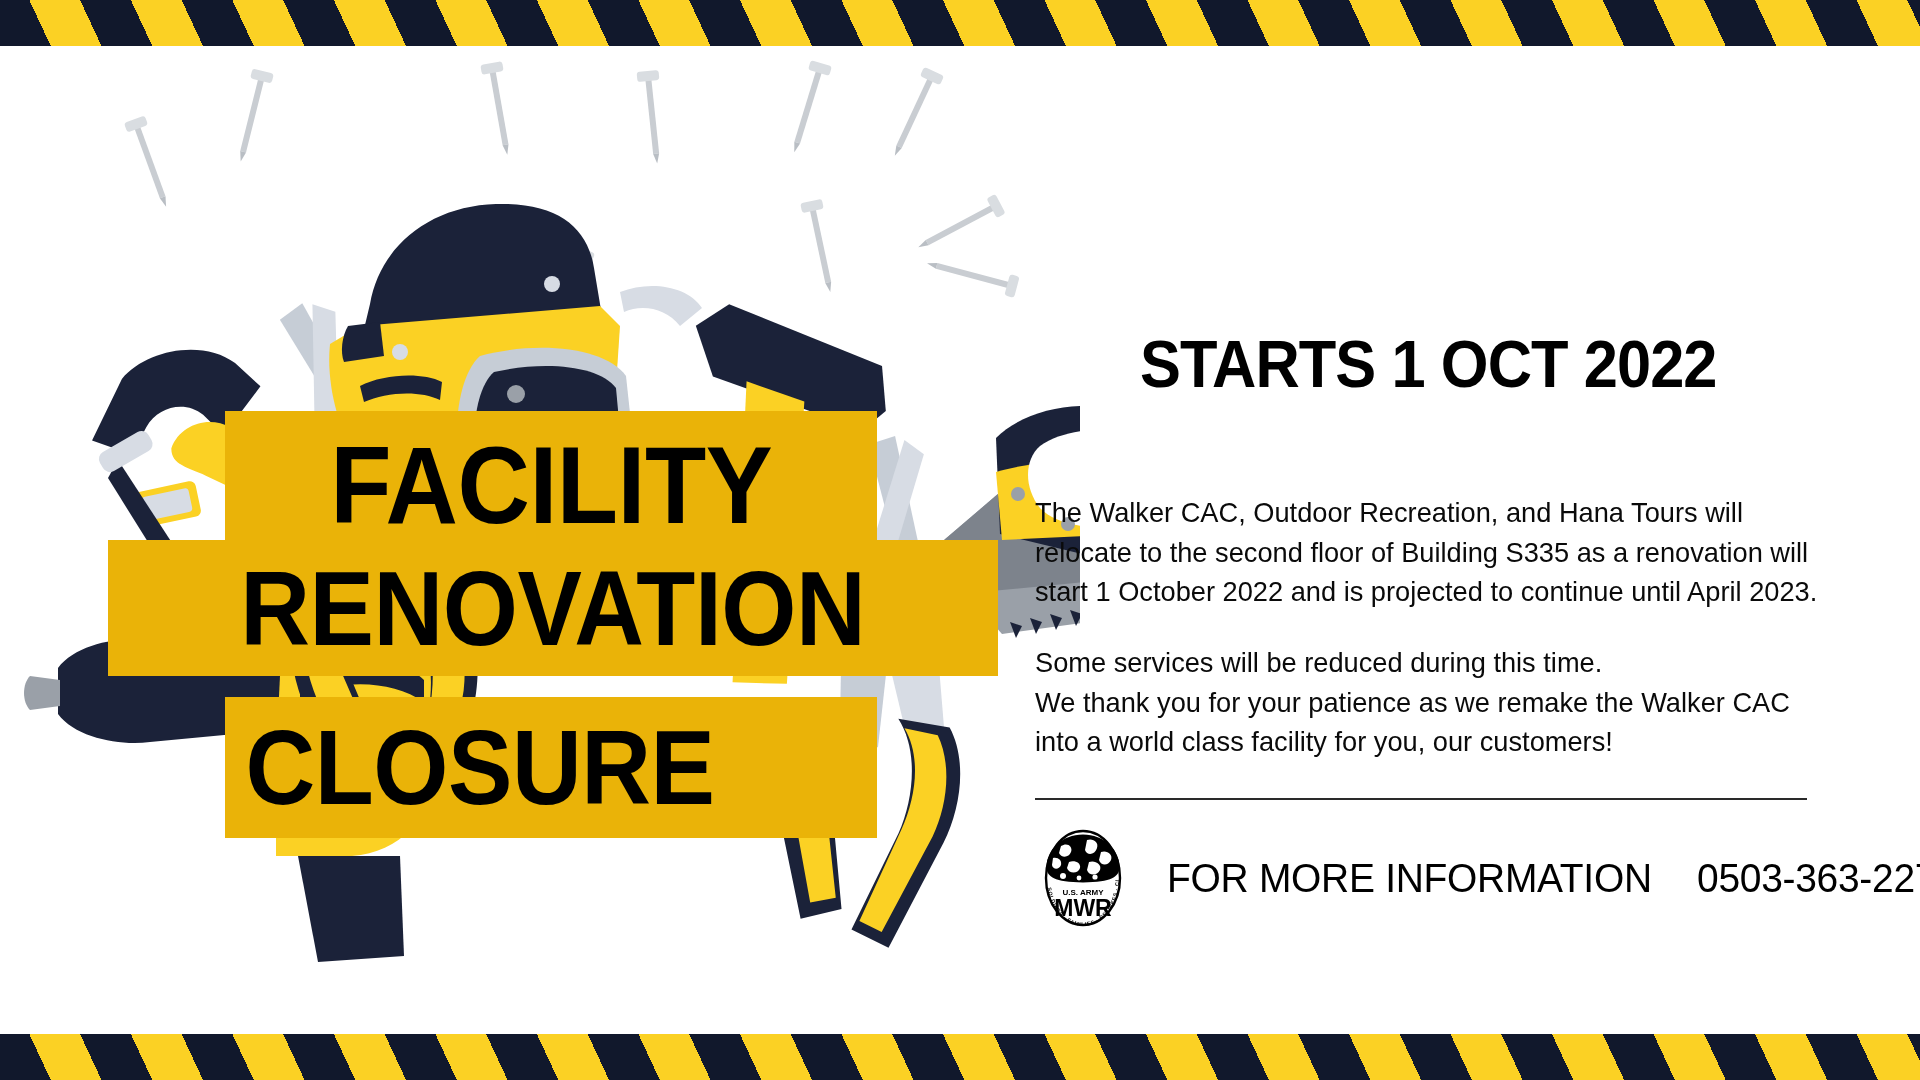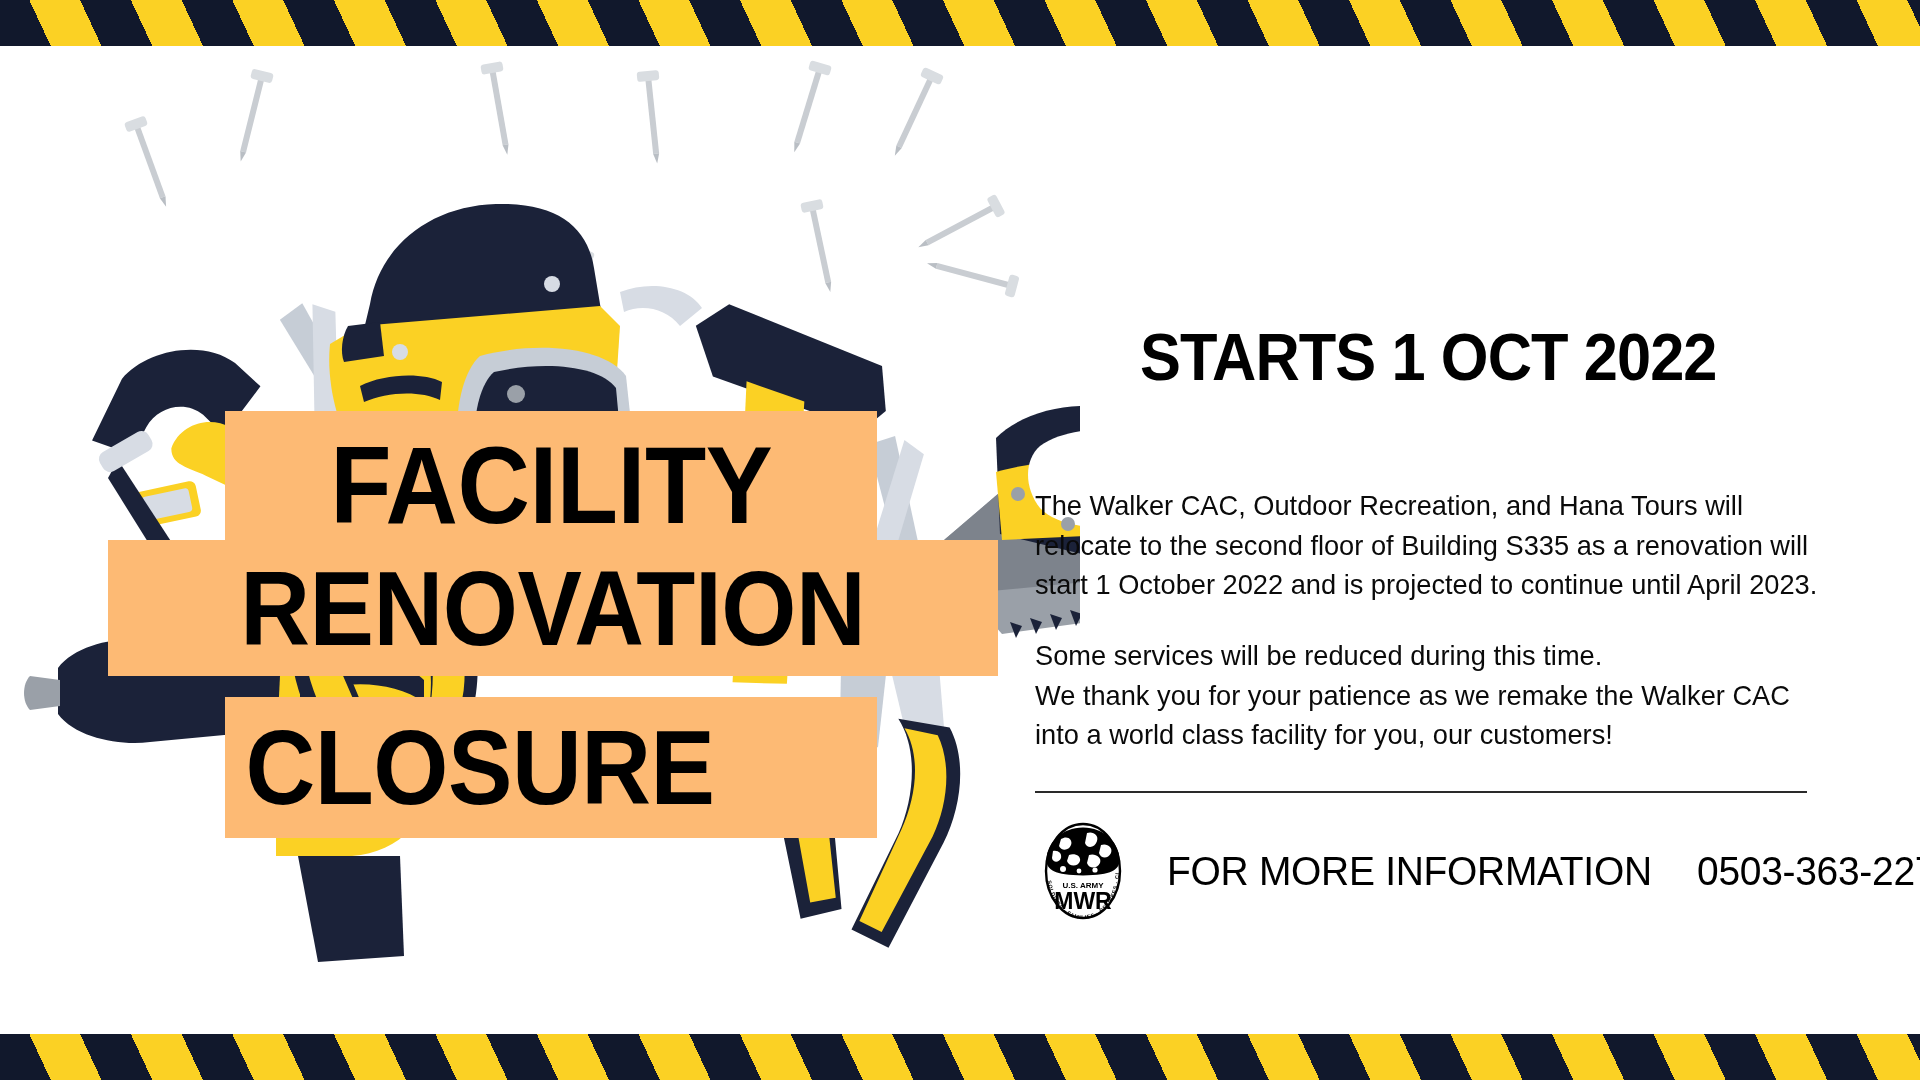--- a/index.html
+++ b/index.html
@@ -24,21 +24,21 @@
 
   
   .illustration{
     position:absolute; left:0; top:46px; width:1080px; height:988px; z-index:5;
   }
   .illustration svg{ display:block; width:100%; height:100%; }
 
   
   .banner{
     position:absolute; z-index:20;
-    background:#fdba74;
+    background:#eab308;
     display:flex; align-items:center;
     color:#000000;
     font-weight:bold;
     font-family:"Liberation Sans", sans-serif;
     letter-spacing:-0.5px;
     white-space:nowrap;
   }
   .banner span{
     display:block;
     transform:scaleX(0.92);
@@ -55,21 +55,21 @@
     justify-content:center;
   }
   #banner-renovation span{ font-size:105px; }
   #banner-closure{
     left:225px; top:697px; width:652px; height:141px;
   }
   #banner-closure span{ font-size:105px; }
 
   
   .right-col{
-    position:absolute; left:1035px; top:323px; width:810px; z-index:30;
+    position:absolute; left:1035px; top:330px; width:810px; z-index:30;
   }
   .headline{
     font-size:66px; font-weight:bold; color:#000;
     letter-spacing:-1px;
     transform:scaleX(0.93);
     transform-origin:left center;
     margin-left:105px;
     line-height:1.05;
     white-space:nowrap;
   }

